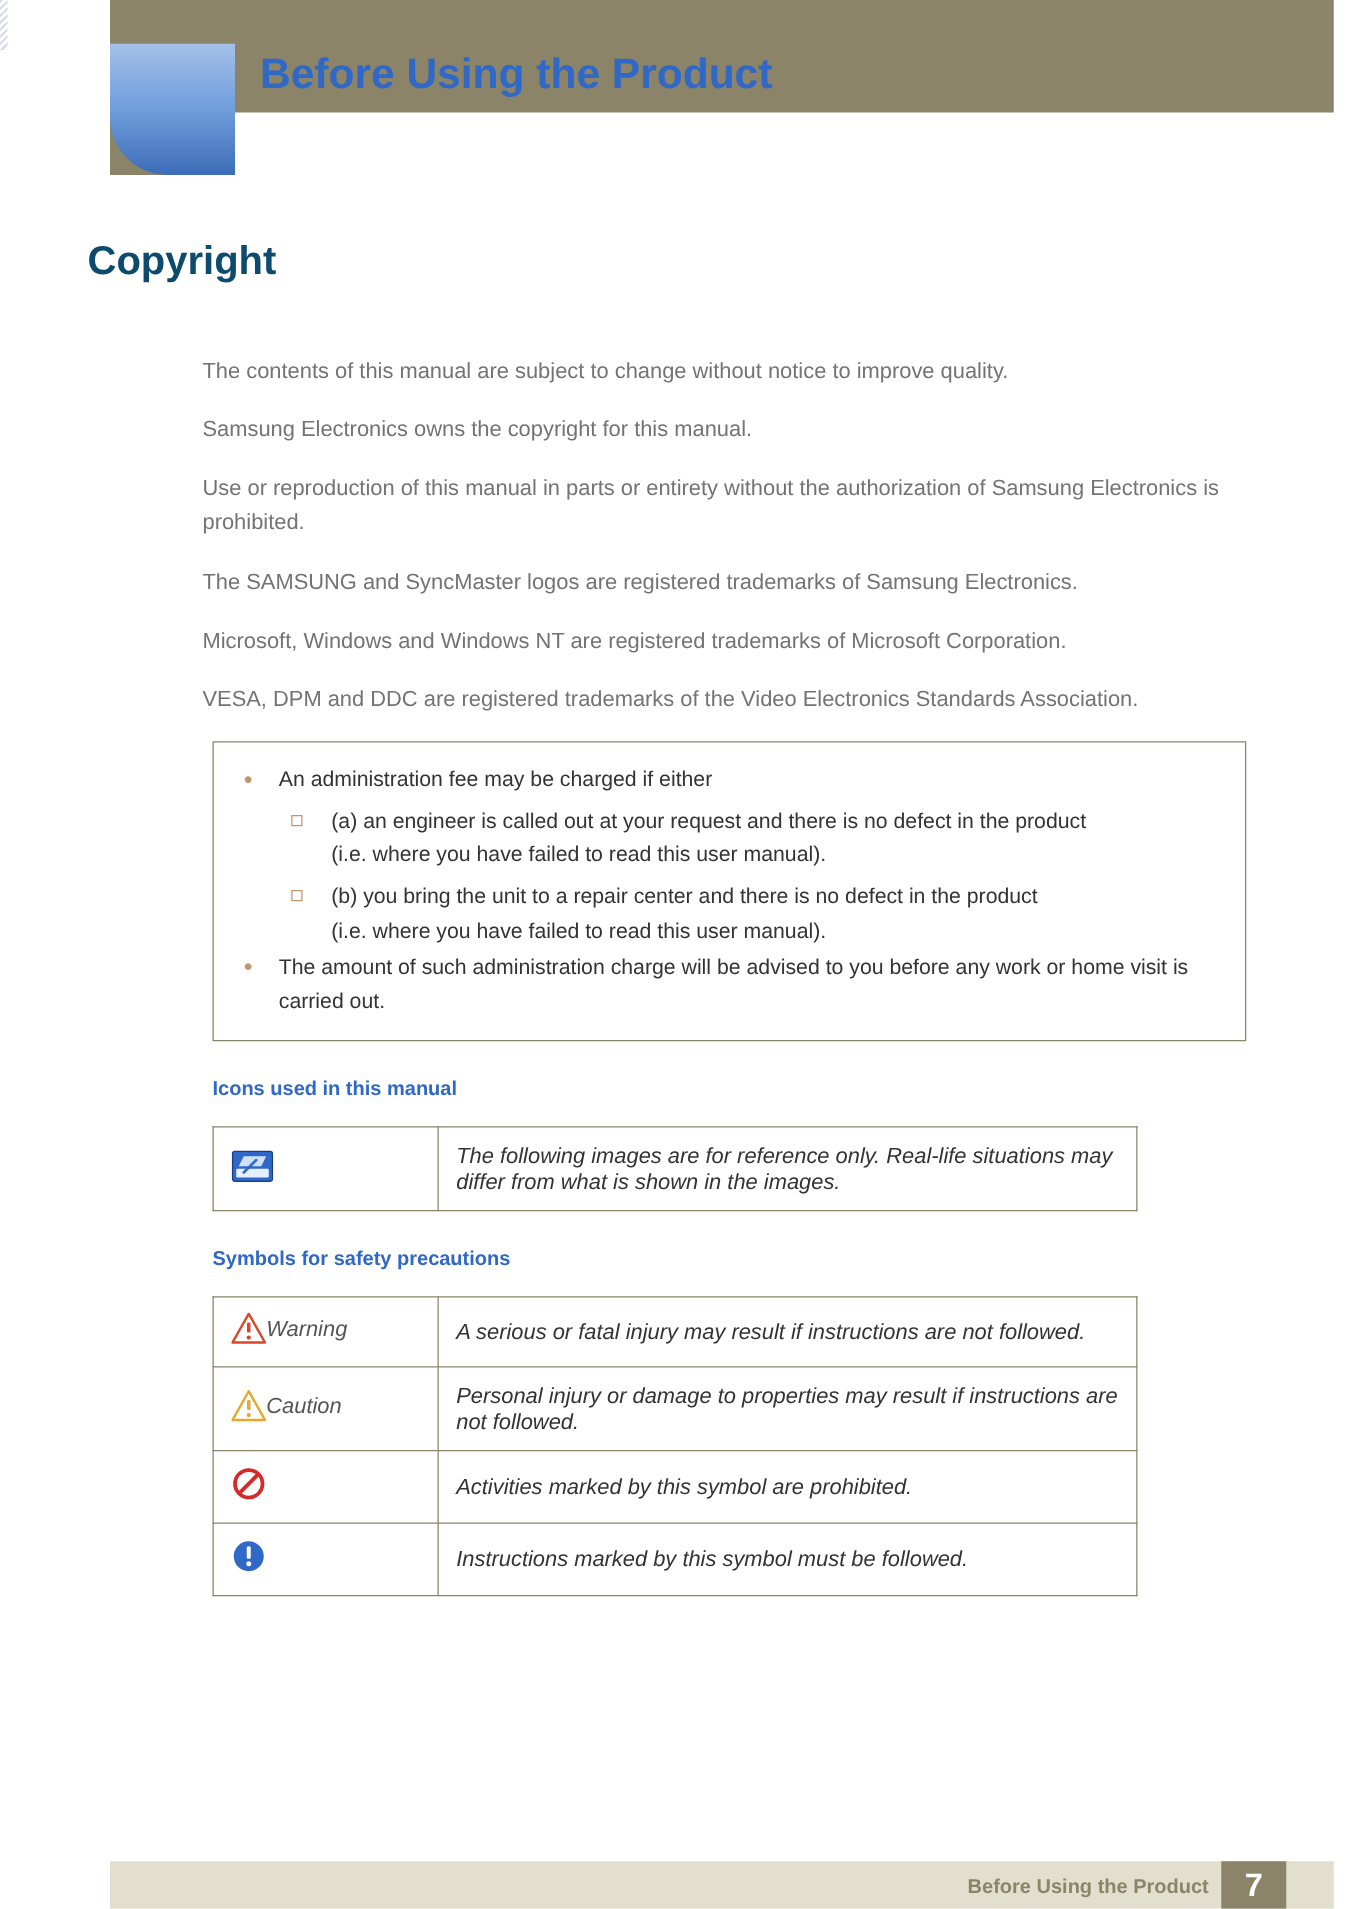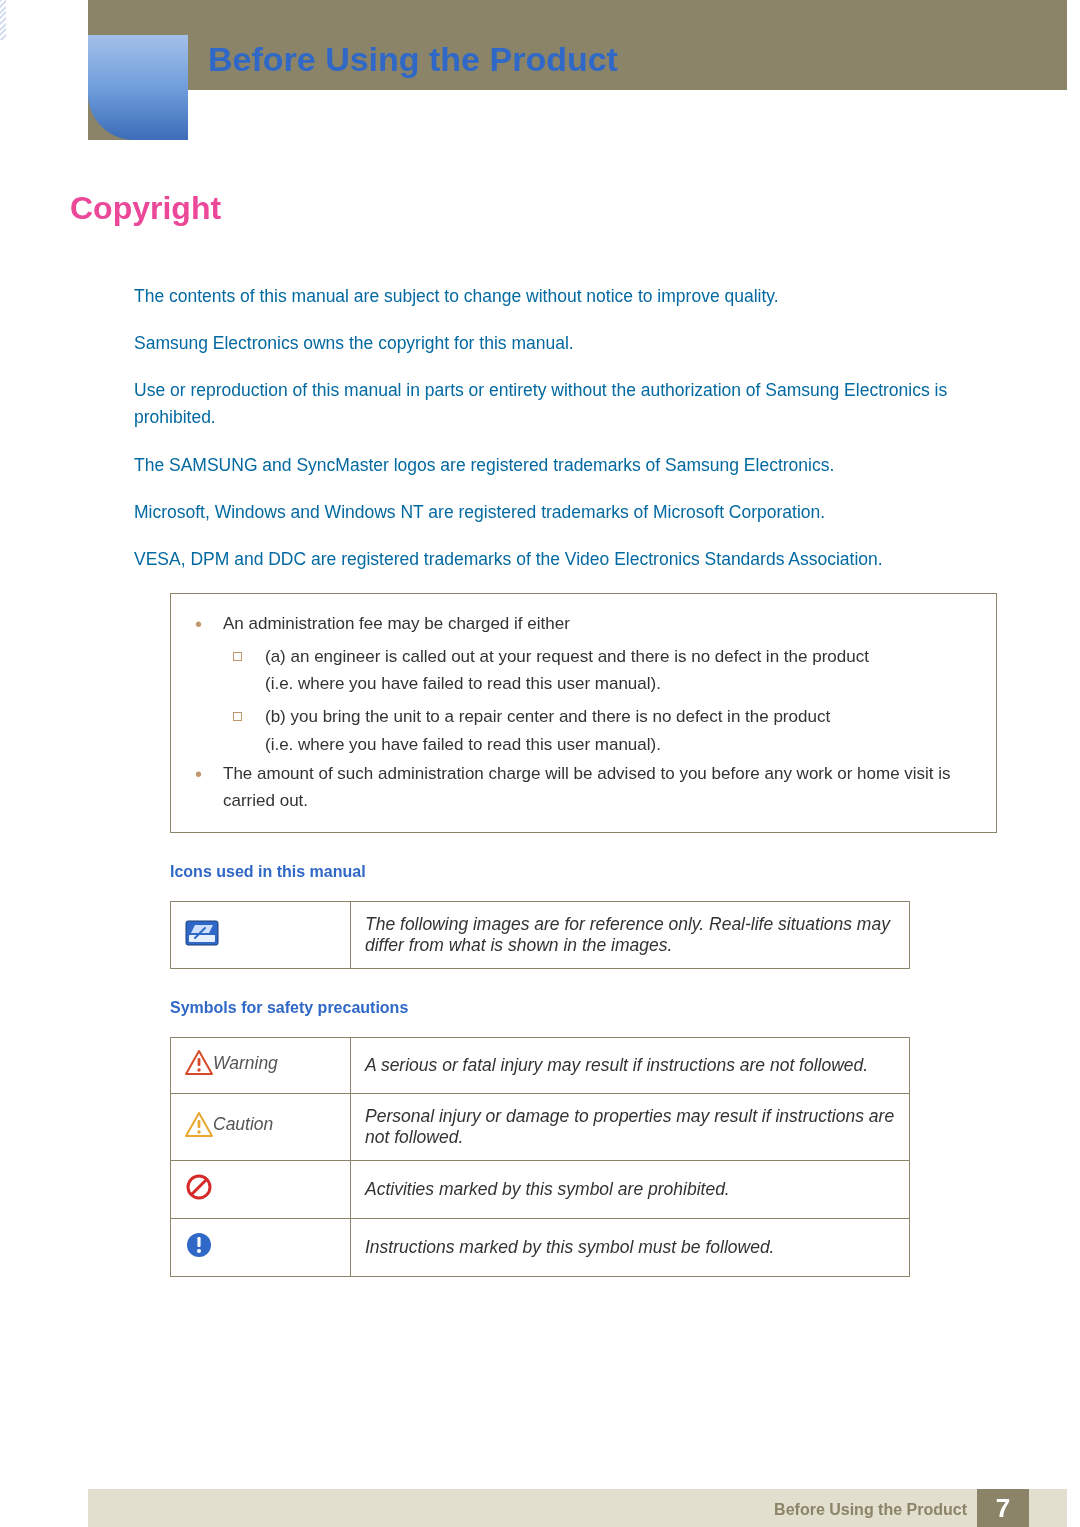--- a/index.html
+++ b/index.html
@@ -15,23 +15,23 @@
   .top-bar-left { position: absolute; left: 88px; top: 0; width: 100px; height: 140px; background: #8b8468; z-index: 2; }
 
   .chapter-title { position: absolute; left: 208px; top: 40px; font-size: 34px; font-weight: 700; color: #2f68c6; z-index: 3; }
 
   .chapter-tab-bg { position: absolute; left: 88px; top: 35px; width: 100px; height: 105px;
     background: linear-gradient(to bottom, #a9caff 0%, #6aa3f0 50%, #2f68c6 100%);
     border-bottom-left-radius: 46px; z-index: 4; opacity: .85; }
 
   .content { position: absolute; left: 70px; right: 70px; top: 190px; }
 
-  h1.section { font-size: 32px; font-weight: 700; color: #ec4899; margin-bottom: 56px; }
+  h1.section { font-size: 32px; font-weight: 700; color: #0c4a6e; margin-bottom: 56px; }
 
-  .body-para { font-size: 17.5px; line-height: 1.55; color: #0369a1; margin: 0 0 20px 64px; }
+  .body-para { font-size: 17.5px; line-height: 1.55; color: #737373; margin: 0 0 20px 92px; }
 
   .info-box { margin: 18px 0 28px 100px; border: 1px solid #8b8468; padding: 14px 18px 18px 18px; font-size: 17px; line-height: 1.6; }
   .info-box ul { list-style: none; }
   .info-box .lvl1 { position: relative; padding-left: 34px; margin-top: 2px; }
   .info-box .lvl1::before { content: "•"; position: absolute; left: 6px; top: 0; color: #c0966c; font-size: 20px; line-height: 1.4; }
   .info-box .lvl2 { position: relative; padding-left: 76px; margin-top: 6px; }
   .info-box .lvl2::before { content: ""; position: absolute; left: 44px; top: 9px; width: 7px; height: 7px; border: 1px solid #c0966c; }
   .info-box .cont { padding-left: 76px; }
 
   h2.sub { font-size: 16px; font-weight: 700; color: #2f68c6; margin: 30px 0 20px 100px; }

